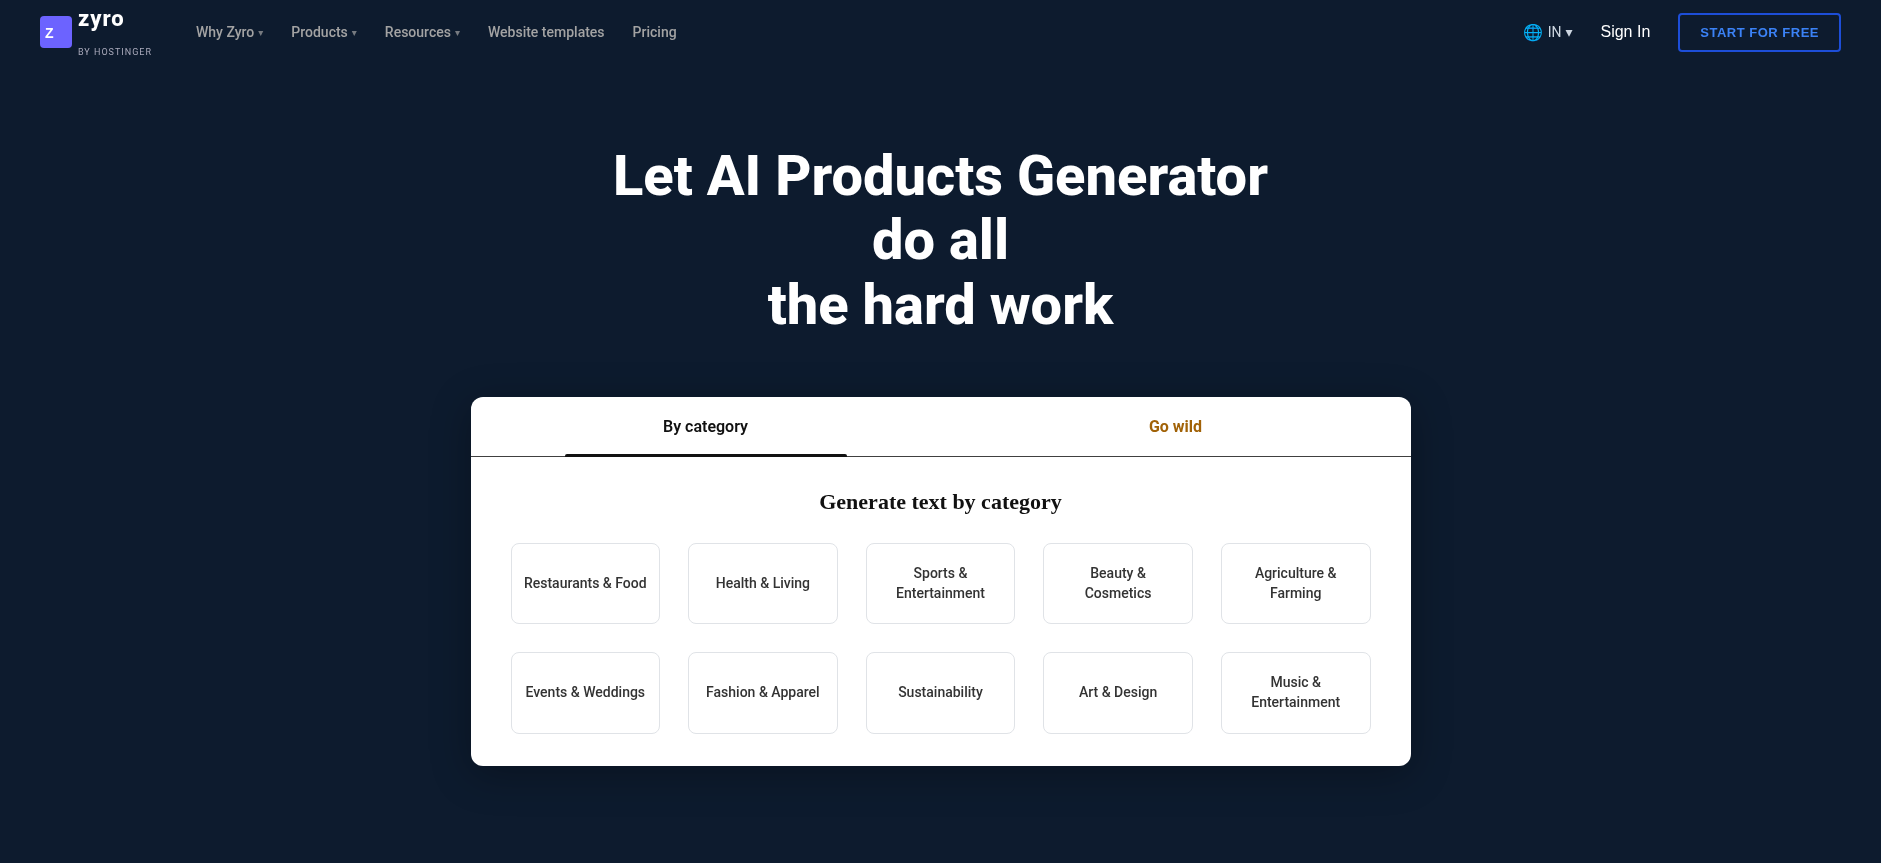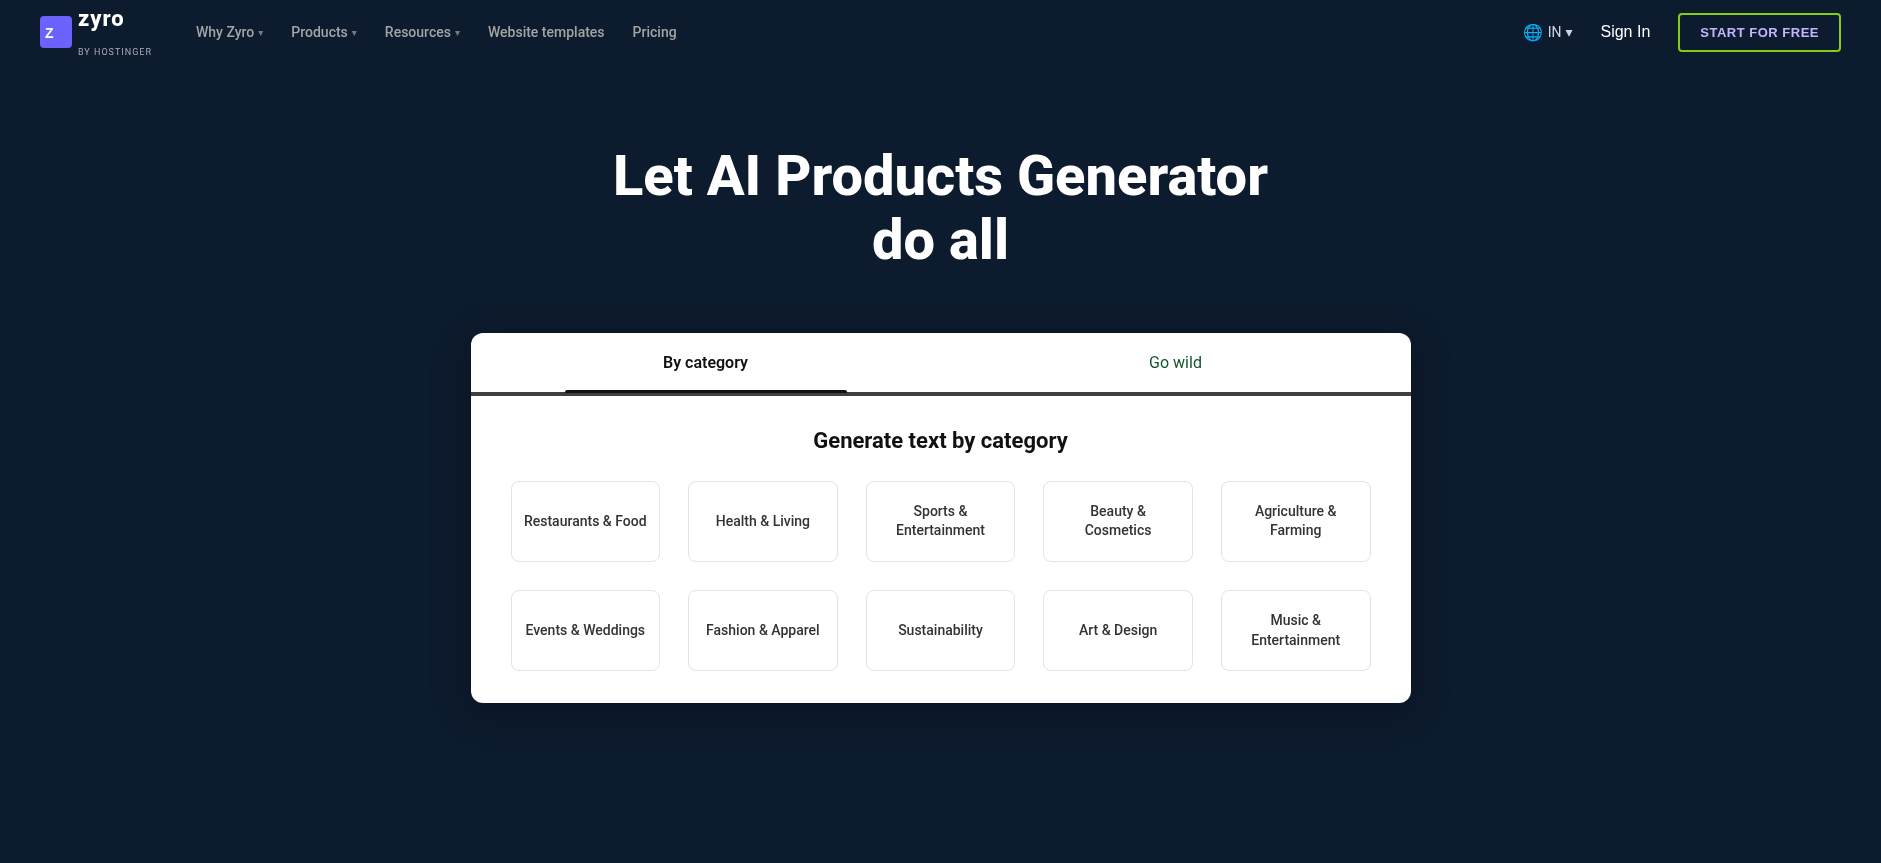--- a/index.html
+++ b/index.html
@@ -116,22 +116,22 @@
       font-weight: 500;
       cursor: pointer;
       padding: 8px 12px;
       background: none;
       border: none;
       color: #fff;
     }
 
     .start-btn {
       background: transparent;
-      border: 2px solid #84cc16;
-      color: #c4b5fd;
+      border: 2px solid #1d4ed8;
+      color: #3b82f6;
       font-size: 13px;
       font-weight: 700;
       padding: 10px 20px;
       border-radius: 4px;
       cursor: pointer;
       letter-spacing: 0.5px;
       white-space: nowrap;
       text-transform: uppercase;
     }
 
@@ -163,21 +163,21 @@
       background: #fff;
       border-radius: 12px;
       width: 940px;
       padding: 0 0 32px 0;
       box-shadow: 0 8px 40px rgba(0,0,0,0.3);
     }
 
     
     .tabs {
       display: flex;
-      border-bottom: 4px solid #404040;
+      border-bottom: 1px solid #404040;
     }
 
     .tab {
       flex: 1;
       padding: 20px;
       text-align: center;
       font-size: 16px;
       font-weight: 600;
       color: #333;
       cursor: pointer;
@@ -194,35 +194,36 @@
       bottom: -1px;
       left: 50%;
       transform: translateX(-50%);
       width: 60%;
       height: 3px;
       background: #111;
       border-radius: 2px 2px 0 0;
     }
 
     .tab.inactive {
-      color: #14532d;
-      font-weight: 400;
+      color: #a16207;
+      font-weight: 700;
     }
 
     
     .category-section {
       padding: 32px 40px 0;
     }
 
     .category-title {
       text-align: center;
       font-size: 22px;
       font-weight: 700;
       color: #111;
       margin-bottom: 28px;
+      font-family: Liberation Serif, serif;
     }
 
     .category-grid {
       display: grid;
       grid-template-columns: repeat(5, 1fr);
       gap: 28px;
     }
 
     .category-item {
       border: 1.5px solid #e0e3e7;
@@ -287,20 +288,21 @@
       <span class="chevron">▾</span>
     </div>
     <button class="sign-in-btn">Sign In</button>
     <button class="start-btn">START FOR FREE</button>
   </div>
 </nav>
 
 <section class="hero">
   <h1 class="hero-title">
     <span>Let AI Products Generator do all</span><br>
+    <span>the hard work</span>
   </h1>
 </section>
 
 <div class="card-section">
   <div class="card">
 
     <div class="tabs">
       <div class="tab active">
         <span>By category</span>
       </div>

